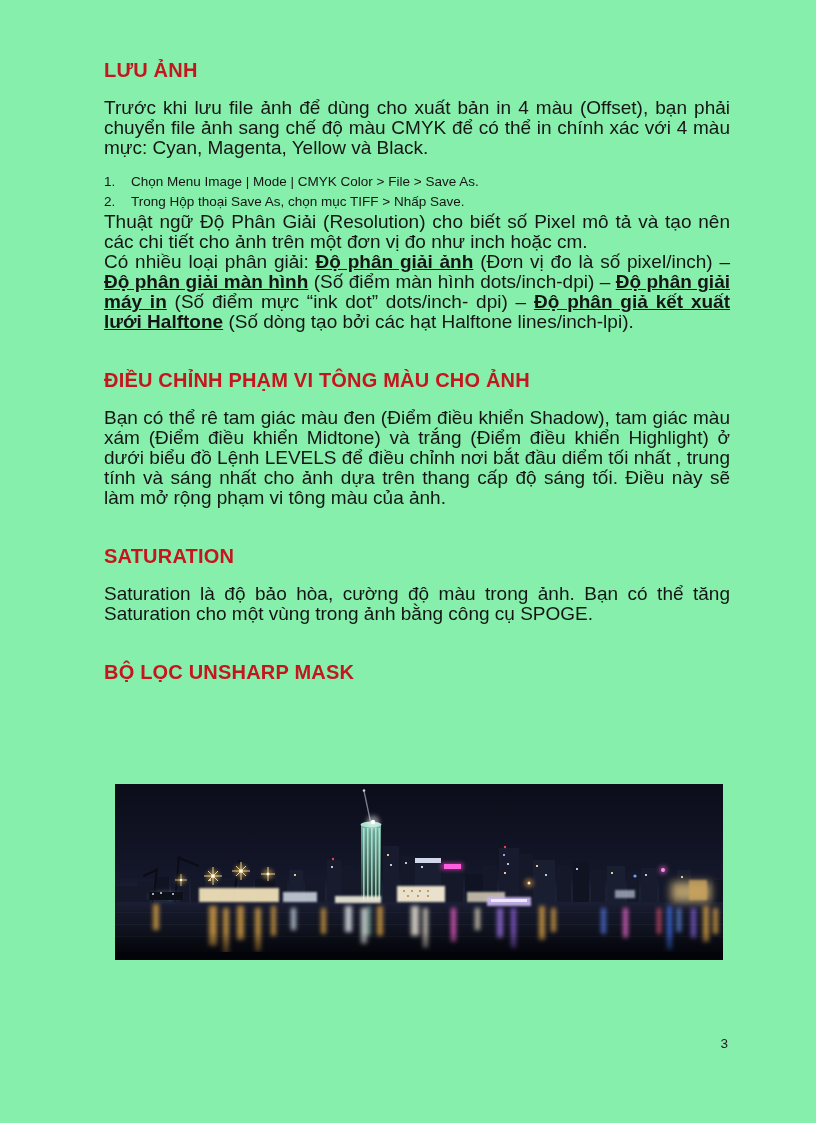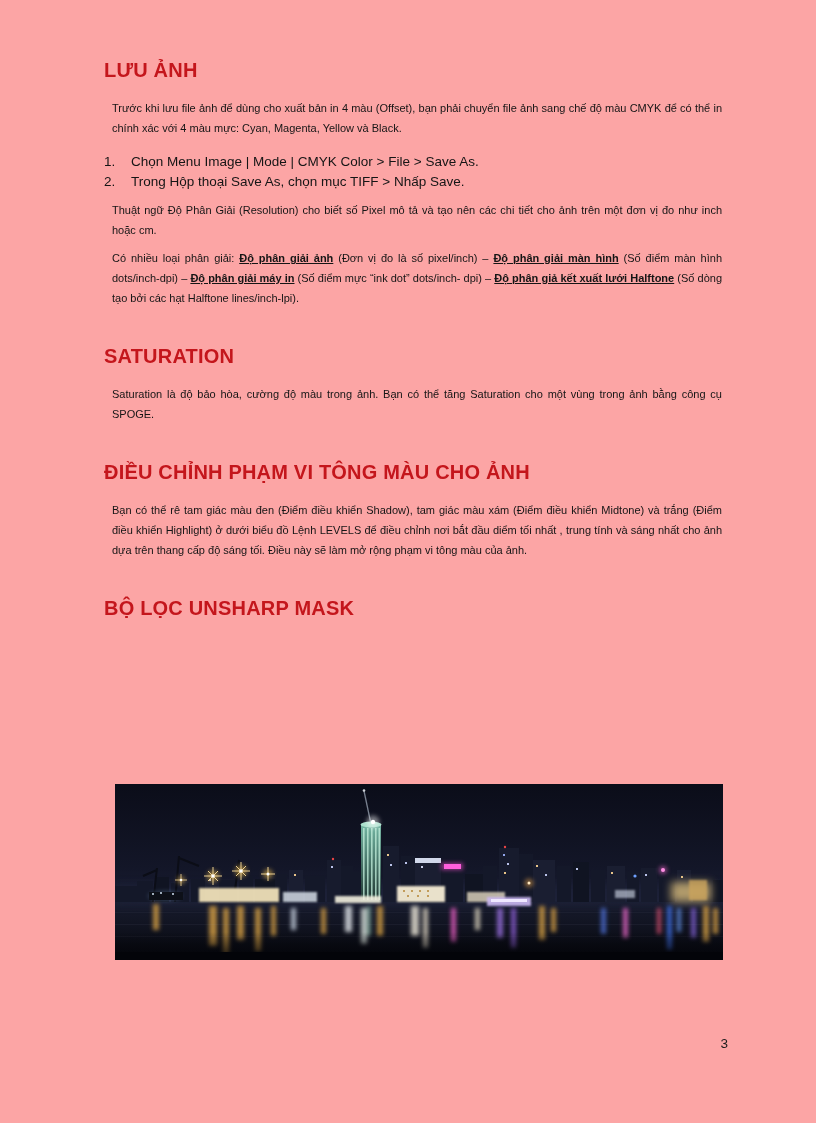--- a/index.html
+++ b/index.html
@@ -1,38 +1,38 @@
 <!DOCTYPE html>
 <html><head>
 <meta charset="utf-8">
 <style>
   html,body { margin:0; padding:0; background:#ffffff; }
   .page {
     position:relative;
     width:816px; height:1123px;
     margin:0 auto;
-    background:#fca5a5;
+    background:#86efac;
     box-sizing:border-box;
     padding:58px 86px 0 104px;
     font-family:"Liberation Sans","DejaVu Sans",sans-serif;
     color:#151515;
     overflow:hidden;
   }
   h2.sec-heading {
     font-size:20px; line-height:24px;
     font-weight:bold;
     color:#c4161c;
     margin:36px 0 16px 0;
     letter-spacing:0.2px;
   }
   section:first-of-type h2.sec-heading { margin-top:0; }
   p.body-text {
-    font-size:11px; line-height:20px;
+    font-size:19px; line-height:20px;
     text-align:justify;
-    margin:8px;
+    margin:0;
   }
   .rich b { font-weight:bold;text-decoration:underline; }
   .steps { margin:14px 0 0 0; padding:0; list-style:none; }
   .step { display:flex; font-size:13.5px; line-height:20px; }
   .step-num { width:27px; flex:0 0 27px; }
   .photo {
     position:absolute;
     left:115px; top:784px;
     width:608px; height:176px;
     margin:0; padding:0;
@@ -65,27 +65,27 @@
         </li>
     </ol>
   </section>
 
   <section>
     <p class="body-text">Thuật ngữ Độ Phân Giải (Resolution) cho biết số Pixel mô tả và tạo nên các chi tiết cho ảnh trên một đơn vị đo như inch hoặc cm.</p>
     <p class="body-text rich"><span>Có nhiều loại phân giải: </span><b>Độ phân giải ảnh</b><span> (Đơn vị đo là số pixel/inch) – </span><b>Độ phân giải màn hình</b><span> (Số điểm màn hình dots/inch-dpi) – </span><b>Độ phân giải máy in</b><span> (Số điểm mực “ink dot”  dots/inch- dpi) – </span><b>Độ phân giả kết xuất lưới Halftone</b><span> (Số dòng tạo bởi các hạt Halftone lines/inch-lpi).</span></p>
   </section>
 
   <section>
+    <h2 class="sec-heading">ĐIỀU CHỈNH PHẠM VI TÔNG MÀU CHO ẢNH</h2>
+    <p class="body-text">Bạn có thể rê tam giác màu đen (Điểm điều khiển Shadow), tam giác màu xám (Điểm điều khiển Midtone)  và trắng (Điểm điều khiển Highlight) ở dưới biểu đồ Lệnh LEVELS  để điều chỉnh nơi bắt đầu diểm tối nhất , trung tính và sáng nhất  cho ảnh dựa trên thang cấp độ sáng tối. Điều này sẽ làm mở rộng phạm vi tông màu của ảnh.</p>
+  </section>
+
+  <section>
     <h2 class="sec-heading">SATURATION</h2>
     <p class="body-text">Saturation là độ bảo hòa, cường độ màu trong ảnh. Bạn có thể tăng Saturation cho một vùng trong ảnh bằng công cụ SPOGE.</p>
-  </section>
-
-  <section>
-    <h2 class="sec-heading">ĐIỀU CHỈNH PHẠM VI TÔNG MÀU CHO ẢNH</h2>
-    <p class="body-text">Bạn có thể rê tam giác màu đen (Điểm điều khiển Shadow), tam giác màu xám (Điểm điều khiển Midtone)  và trắng (Điểm điều khiển Highlight) ở dưới biểu đồ Lệnh LEVELS  để điều chỉnh nơi bắt đầu diểm tối nhất , trung tính và sáng nhất  cho ảnh dựa trên thang cấp độ sáng tối. Điều này sẽ làm mở rộng phạm vi tông màu của ảnh.</p>
   </section>
 
   <section>
     <h2 class="sec-heading">BỘ LỌC UNSHARP MASK</h2>
   </section>
 
   <figure class="photo">
     <svg width="608" height="176" viewBox="0 0 608 176" xmlns="http://www.w3.org/2000/svg">
       <defs>
         <linearGradient id="sky" x1="0" y1="0" x2="0" y2="1">

